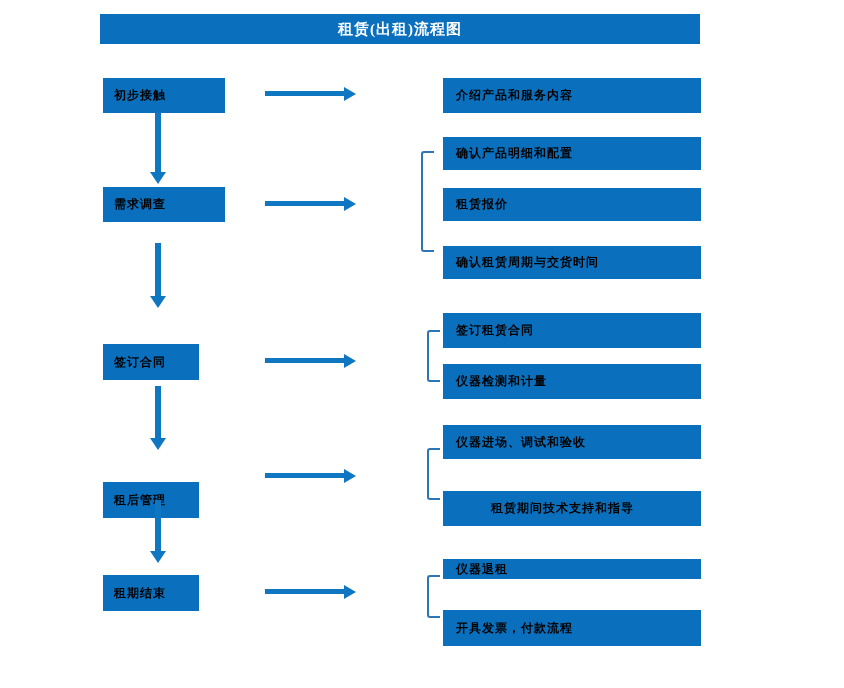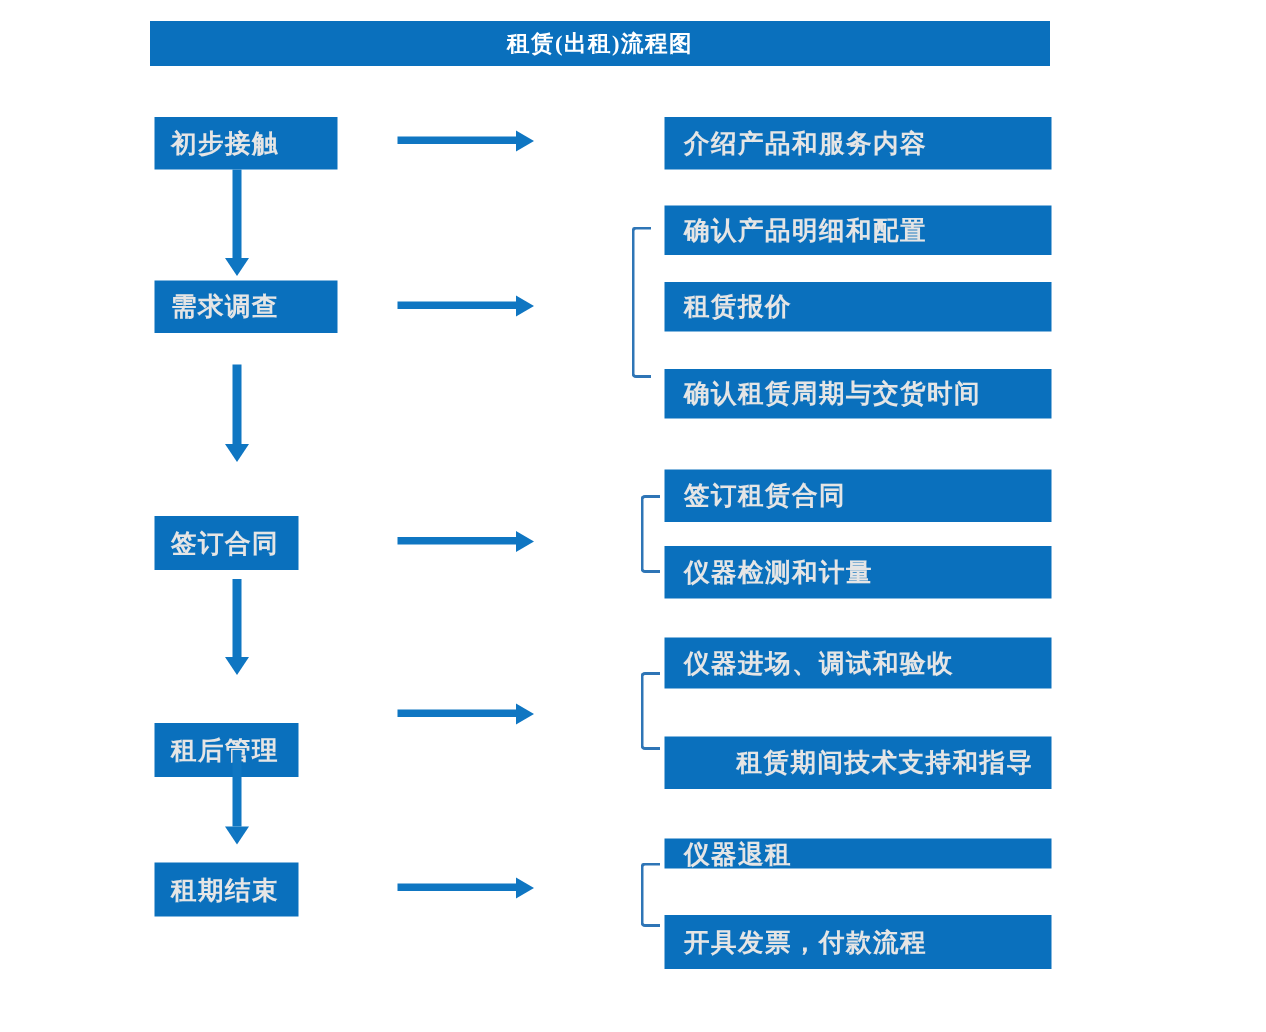--- a/index.html
+++ b/index.html
@@ -6,21 +6,21 @@
   #canvas{
     position:relative;width:844px;height:688px;background:#ffffff;overflow:hidden;
     font-family:"Liberation Serif","DejaVu Serif",serif;
   }
   .title-bar{
     position:absolute;left:100px;top:14px;width:600px;height:30px;
     background:#0a70bd;color:#ffffff;font-weight:bold;font-size:15px;
     display:flex;align-items:center;justify-content:center;letter-spacing:1px;
   }
   .node{
-    position:absolute;background:#0a70bd;color:#e5e5e5;font-weight:bold;font-size:17px;
+    position:absolute;background:#0a70bd;color:#000000;font-weight:bold;font-size:12px;
     display:flex;align-items:center;box-sizing:border-box;padding-left:11px;letter-spacing:1px;
   }
   .step{left:103px;}
   .step.wide{width:122px;height:35px;}
   .step.narrow{width:96px;height:36px;}
   .detail{left:443px;width:258px;padding-left:13px;}
   
   .h-arrow{position:absolute;left:265px;width:79px;height:5px;background:#0f76c2;}
   .h-arrow::after{
     content:"";position:absolute;left:100%;top:50%;transform:translateY(-50%);

